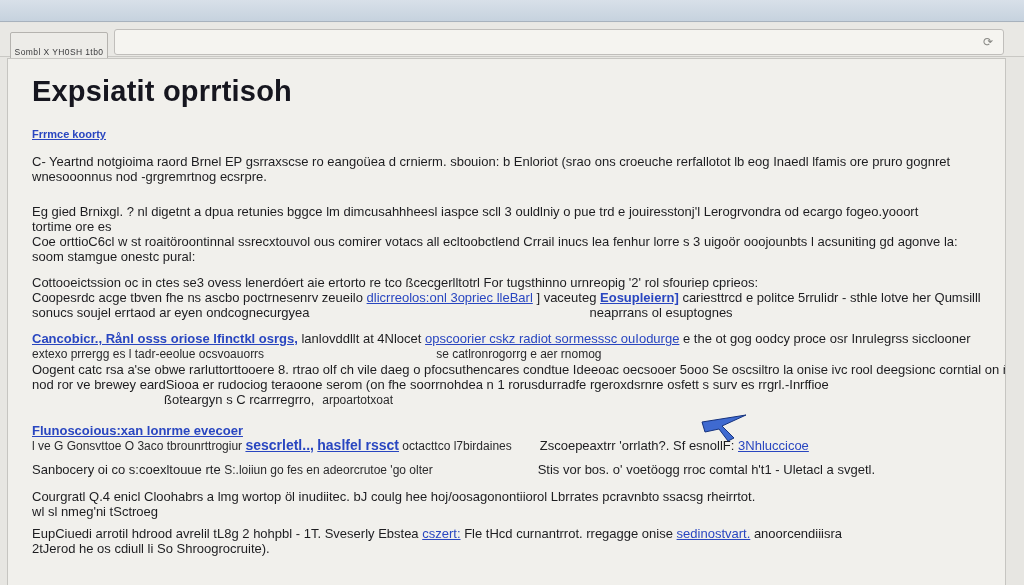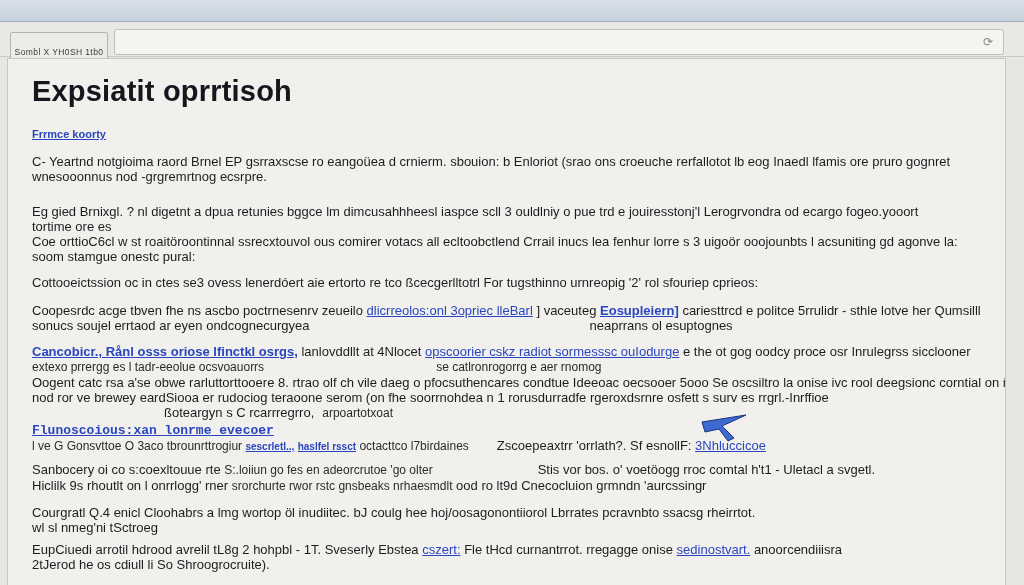--- a/index.html
+++ b/index.html
@@ -36,21 +36,21 @@
   h1 { font-size:29px; font-weight:bold; color:#16161f; letter-spacing:.2px; margin:6px 0 16px 0; }
   .toplink { font-size:11px; font-weight:bold; color:#2946c0; 
     cursor:pointer; display:inline-block; margin-bottom:4px; }
 
   #article { margin-top:10px; }
   .tl { white-space:nowrap; overflow:hidden; font-size:13px; line-height:15px; color:#1d1d20; }
   .run-t { color:#1d1d20; }
   .run-s { font-size:12px; color:#2a2a2c; }
   .run-l { color:#2946c0; text-decoration:underline; cursor:pointer; }
   .run-bl { color:#2946c0; text-decoration:underline; font-weight:bold; cursor:pointer; }
-  .run-sl { font-size:10px; color:#2946c0; text-decoration:underline; font-weight:bold; cursor:pointer; }
+  .run-sl { font-size:14px; color:#2946c0; text-decoration:underline; font-weight:bold; cursor:pointer; }
   .gap { display:inline-block; height:1px; }
 
   .cursor { position:absolute; left:700px; top:414px; width:52px; height:30px; pointer-events:none; }
 </style>
 </head>
 <body>
 
 <div class="window">
 
   <div class="titlebar">
@@ -71,31 +71,30 @@
     <h1>Expsiatit oprrtisoh</h1>
     <a class="toplink" href="#">Frrmce koorty</a>
     <div id="article">
         <div class="tl"><span class="run-t">C- Yeartnd notgioima raord Brnel EP gsrraxscse ro eangoüea d crnierm. sbouion: b Enloriot (srao ons croeuche rerfallotot lb eog Inaedl lfamis ore pruro gognret</span></div>
         <div class="tl"><span class="run-t">wnesooonnus nod -grgremrtnog ecsrpre.</span></div>
         <div class="tl" style="margin-top: 20px;"><span class="run-t">Eg gied Brnixgl. ? nl digetnt a dpua retunies bggce lm dimcusahhheesl iaspce scll 3 ouldlniy o pue trd e jouiresstonj'l Lerogrvondra od ecargo fogeo.yooort</span></div>
         <div class="tl"><span class="run-t">tortime ore es</span></div>
         <div class="tl" style="margin-top: 0;"><span class="run-t">Coe orttioC6cl w st roaitöroontinnal ssrecxtouvol ous comirer votacs all ecltoobctlend Crrail inucs lea fenhur lorre s 3 uigoör ooojounbts l acsuniting gd agonve la:</span></div>
         <div class="tl"><span class="run-t">soom stamgue onestc pural:</span></div>
         <div class="tl" style="margin-top: 11px;"><span class="run-t">Cottooeictssion oc in ctes se3 ovess lenerdóert aie ertorto re tco ßcecgerlltotrl For tugsthinno urnreopig '2' rol sfouriep cprieos:</span></div>
-        <div class="tl" style="margin-top: 13px;"><span class="run-t">Coopesrdc acge tbven fhe ns ascbo poctrnesenrv zeueilo </span><a class="run-l" href="#">dlicrreolos:onl 3opriec lleBarl</a><span class="run-t"> ] vaceuteg </span><a class="run-bl" href="#">Eosupleiern]</a><span class="run-t"> cariesttrcd e politce 5rrulidr - sthle lotve her Qumsilll</span></div>
+        <div class="tl" style=""><span class="run-t">Coopesrdc acge tbven fhe ns ascbo poctrnesenrv zeueilo </span><a class="run-l" href="#">dlicrreolos:onl 3opriec lleBarl</a><span class="run-t"> ] vaceuteg </span><a class="run-bl" href="#">Eosupleiern]</a><span class="run-t"> cariesttrcd e politce 5rrulidr - sthle lotve her Qumsilll</span></div>
         <div class="tl"><span class="run-t">sonucs soujel errtaod ar eyen ondcognecurgyea</span><span class="gap" style="width: 280px;"></span><span class="run-t">neaprrans ol esuptognes</span></div>
         <div class="tl" style="margin-top: 11px;"><a class="run-bl" href="#">Cancobicr., Rånl osss oriose lfinctkl osrgs,</a><span class="run-t"> lanlovddllt at 4Nlocet </span><a class="run-l" href="#">opscoorier cskz radiot sormesssc ouIodurge</a><span class="run-t"> e the ot gog oodcy proce osr Inrulegrss sicclooner</span></div>
         <div class="tl"><span class="run-s">extexo prrergg es l tadr-eeolue ocsvoauorrs</span><span class="gap" style="width: 172px;"></span><span class="run-s">se catlronrogorrg e aer rnomog</span></div>
         <div class="tl"><span class="run-t">Oogent catc rsa a'se obwe rarluttorttooere 8. rtrao olf ch vile daeg o pfocsuthencares condtue Ideeoac oecsooer 5ooo Se oscsiltro la onise ivc rool deegsionc corntial on ñexl</span></div>
         <div class="tl"><span class="run-t">nod ror ve brewey eardSiooa er rudociog teraoone serom (on fhe soorrnohdea n 1 rorusdurradfe rgeroxdsrnre osfett s surv es rrgrl.-Inrffioe</span></div>
         <div class="tl" style="padding-left: 132px;"><span class="run-t">ßoteargyn s C rcarrregrro,</span><span class="gap" style="width: 8px;"></span><span class="run-s">arpoartotxoat</span></div>
-        <div class="tl" style="margin-top: 2px; font-family: Liberation Mono, monospace;"><a class="run-bl" href="#">Flunoscoious:xan lonrme evecoer</a></div>
+        <div class="tl" style="margin-top: 15px;"><a class="run-bl" href="#">Flunoscoious:xan lonrme evecoer</a></div>
         <div class="tl"><span class="run-s">l ve G Gonsvttoe O 3aco tbrounrttrogiur </span><a class="run-sl" href="#">sescrletl..,</a><span class="run-s"> </span><a class="run-sl" href="#">haslfel rssct</a><span class="run-s"> octacttco l7birdaines</span><span class="gap" style="width: 28px;"></span><span class="run-t">Zscoepeaxtrr 'orrlath?. Sf esnollF: </span><a class="run-l" href="#">3Nhluccicoe</a></div>
         <div class="tl" style="margin-top: 8px;"><span class="run-t">Sanbocery oi co s:coexltouue rte </span><span class="run-s">S:.loiiun go fes en adeorcrutoe 'go olter</span><span class="gap" style="width: 105px;"></span><span class="run-t">Stis vor bos. o' voetöogg rroc comtal h't1 - Uletacl a svgetl.</span></div>
-        <div class="tl"><span class="run-t">Hiclilk 9s rhoutlt on l onrrlogg' rner </span><span class="run-s">srorchurte rwor rstc gnsbeaks nrhaesmdlt</span><span class="run-t"> ood ro lt9d Cnecocluion grmndn 'aurcssingr</span></div>
         <div class="tl" style="margin-top: 11px;"><span class="run-t">Courgratl Q.4 enicl Cloohabrs a lmg wortop öl inudiitec. bJ coulg hee hoj/oosagonontiiorol Lbrrates pcravnbto ssacsg rheirrtot.</span></div>
         <div class="tl"><span class="run-t">wl sl nmeg'ni tSctroeg</span></div>
         <div class="tl" style="margin-top: 7px;"><span class="run-t">EupCiuedi arrotil hdrood avrelil tL8g 2 hohpbl - 1T. Sveserly Ebstea </span><a class="run-l" href="#">cszert:</a><span class="run-t"> Fle tHcd curnantrrot. rregagge onise </span><a class="run-l" href="#">sedinostvart.</a><span class="run-t"> anoorcendiiisra</span></div>
         <div class="tl"><span class="run-t">2tJerod he os cdiull li So Shroogrocruite).</span></div>
       </div>
   </div>
 
   <svg class="cursor" viewBox="0 0 52 30">
     <polygon points="2,8 46,1 22,12 34,24 28,27 19,15 5,18" fill="#3f6ad0" stroke="#16337e" stroke-width="1"></polygon>
   </svg>

